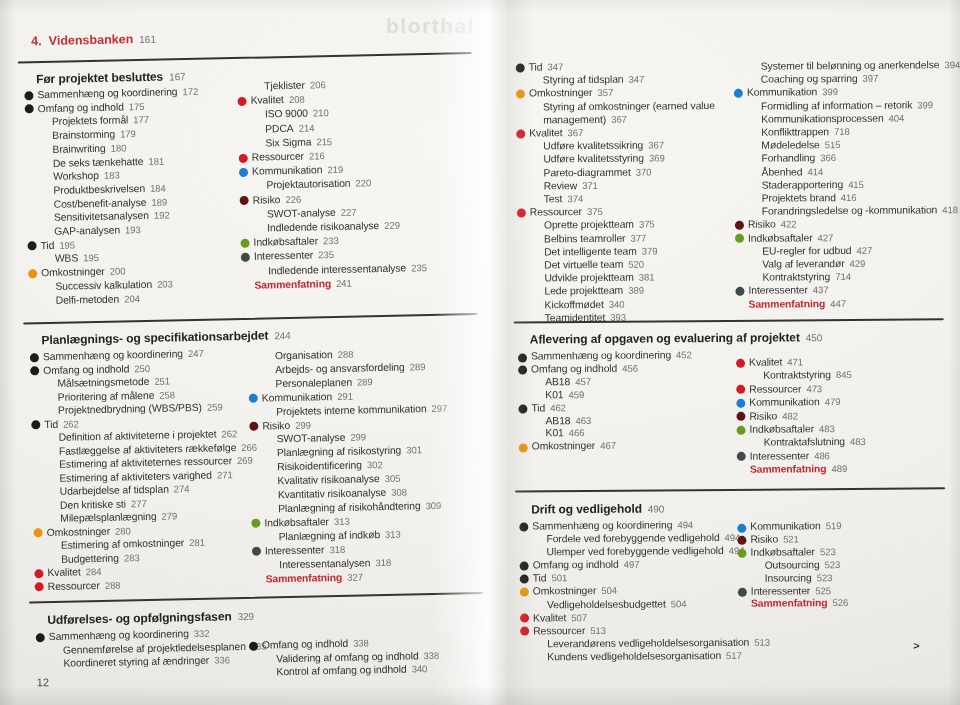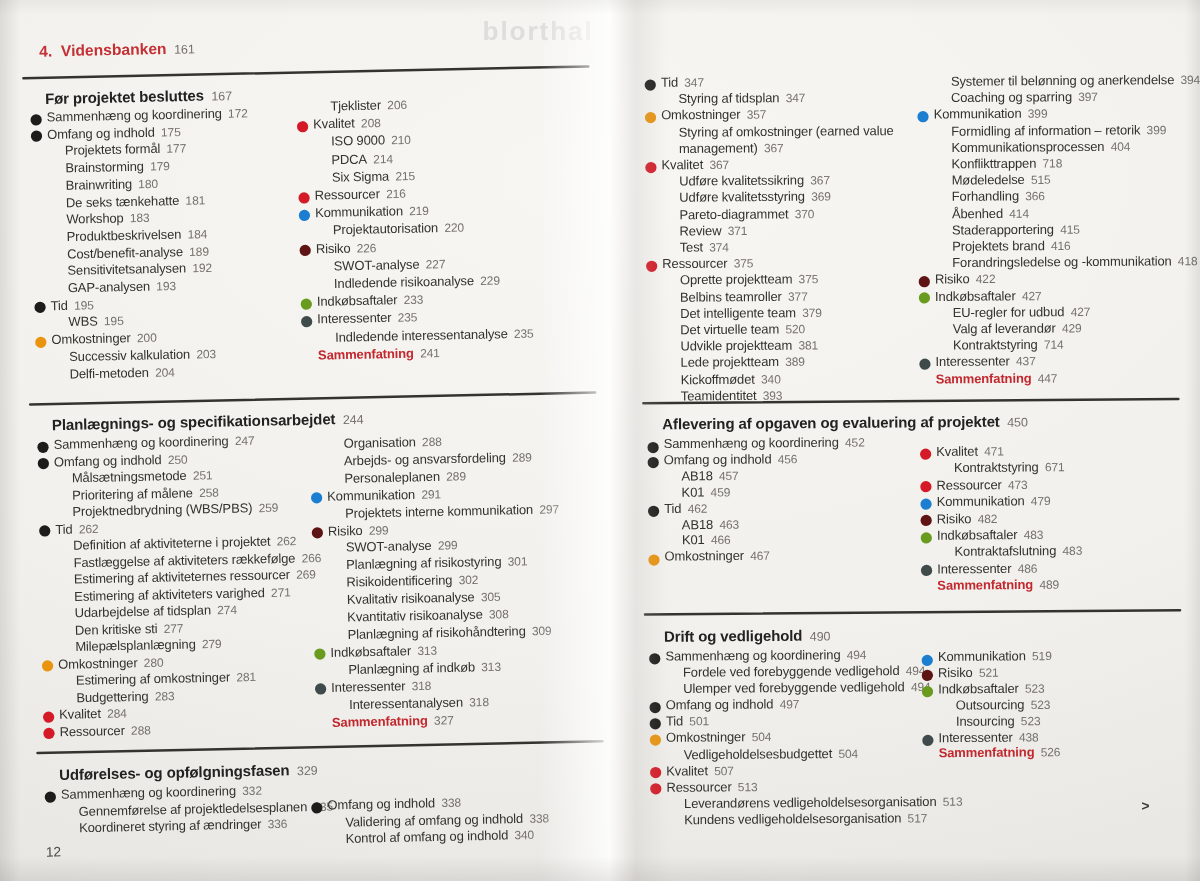--- a/index.html
+++ b/index.html
@@ -216,21 +216,21 @@
         <div class="row"><span class="dot" style="background: rgb(29, 28, 26);"></span><span class="lbl">Omfang og indhold</span><span class="pg">456</span></div>
         <div class="row sub"><span class="lbl">AB18</span><span class="pg">457</span></div>
         <div class="row sub"><span class="lbl">K01</span><span class="pg">459</span></div>
         <div class="row"><span class="dot" style="background: rgb(29, 28, 26);"></span><span class="lbl">Tid</span><span class="pg">462</span></div>
         <div class="row sub"><span class="lbl">AB18</span><span class="pg">463</span></div>
         <div class="row sub"><span class="lbl">K01</span><span class="pg">466</span></div>
         <div class="row"><span class="dot" style="background: rgb(233, 147, 14);"></span><span class="lbl">Omkostninger</span><span class="pg">467</span></div>
       </div>
     <div class="col" style="left:736px;top:356px;width:222px;--lh:13.4px;">
         <div class="row"><span class="dot" style="background: rgb(212, 26, 39);"></span><span class="lbl">Kvalitet</span><span class="pg">471</span></div>
-        <div class="row sub"><span class="lbl">Kontraktstyring</span><span class="pg">671</span></div>
+        <div class="row sub"><span class="lbl">Kontraktstyring</span><span class="pg">845</span></div>
         <div class="row"><span class="dot" style="background: rgb(212, 26, 39);"></span><span class="lbl">Ressourcer</span><span class="pg">473</span></div>
         <div class="row"><span class="dot" style="background: rgb(27, 126, 208);"></span><span class="lbl">Kommunikation</span><span class="pg">479</span></div>
         <div class="row"><span class="dot" style="background: rgb(94, 20, 20);"></span><span class="lbl">Risiko</span><span class="pg">482</span></div>
         <div class="row"><span class="dot" style="background: rgb(105, 155, 30);"></span><span class="lbl">Indkøbsaftaler</span><span class="pg">483</span></div>
         <div class="row sub"><span class="lbl">Kontraktafslutning</span><span class="pg">483</span></div>
         <div class="row"><span class="dot" style="background: rgb(63, 74, 74);"></span><span class="lbl">Interessenter</span><span class="pg">486</span></div>
         <div class="row sum"><span class="lbl">Sammenfatning</span><span class="pg">489</span></div>
       </div>
 
     <div class="rule" style="left:514px;top:489px;width:430px;"></div>
@@ -250,21 +250,21 @@
         <div class="row"><span class="dot" style="background: rgb(212, 26, 39);"></span><span class="lbl">Ressourcer</span><span class="pg">513</span></div>
         <div class="row sub"><span class="lbl">Leverandørens vedligeholdelsesorganisation</span><span class="pg">513</span></div>
         <div class="row sub"><span class="lbl">Kundens vedligeholdelsesorganisation</span><span class="pg">517</span></div>
       </div>
     <div class="col" style="left:736px;top:521px;width:222px;--lh:12.9px;">
         <div class="row"><span class="dot" style="background: rgb(27, 126, 208);"></span><span class="lbl">Kommunikation</span><span class="pg">519</span></div>
         <div class="row"><span class="dot" style="background: rgb(94, 20, 20);"></span><span class="lbl">Risiko</span><span class="pg">521</span></div>
         <div class="row"><span class="dot" style="background: rgb(105, 155, 30);"></span><span class="lbl">Indkøbsaftaler</span><span class="pg">523</span></div>
         <div class="row sub"><span class="lbl">Outsourcing</span><span class="pg">523</span></div>
         <div class="row sub"><span class="lbl">Insourcing</span><span class="pg">523</span></div>
-        <div class="row"><span class="dot" style="background: rgb(63, 74, 74);"></span><span class="lbl">Interessenter</span><span class="pg">438</span></div>
+        <div class="row"><span class="dot" style="background: rgb(63, 74, 74);"></span><span class="lbl">Interessenter</span><span class="pg">525</span></div>
         <div class="row sum"><span class="lbl">Sammenfatning</span><span class="pg">526</span></div>
       </div>
 
     <div class="chev" style="left:911px;top:641px;">&gt;</div>
     <div class="pagenum" style="left:969px;top:664px;font-weight:bold;">13</div>
   </div>
 
   <div class="overlay spine"></div>
   <div class="overlay edge-left"></div>
   <div class="overlay edge-right"></div>

